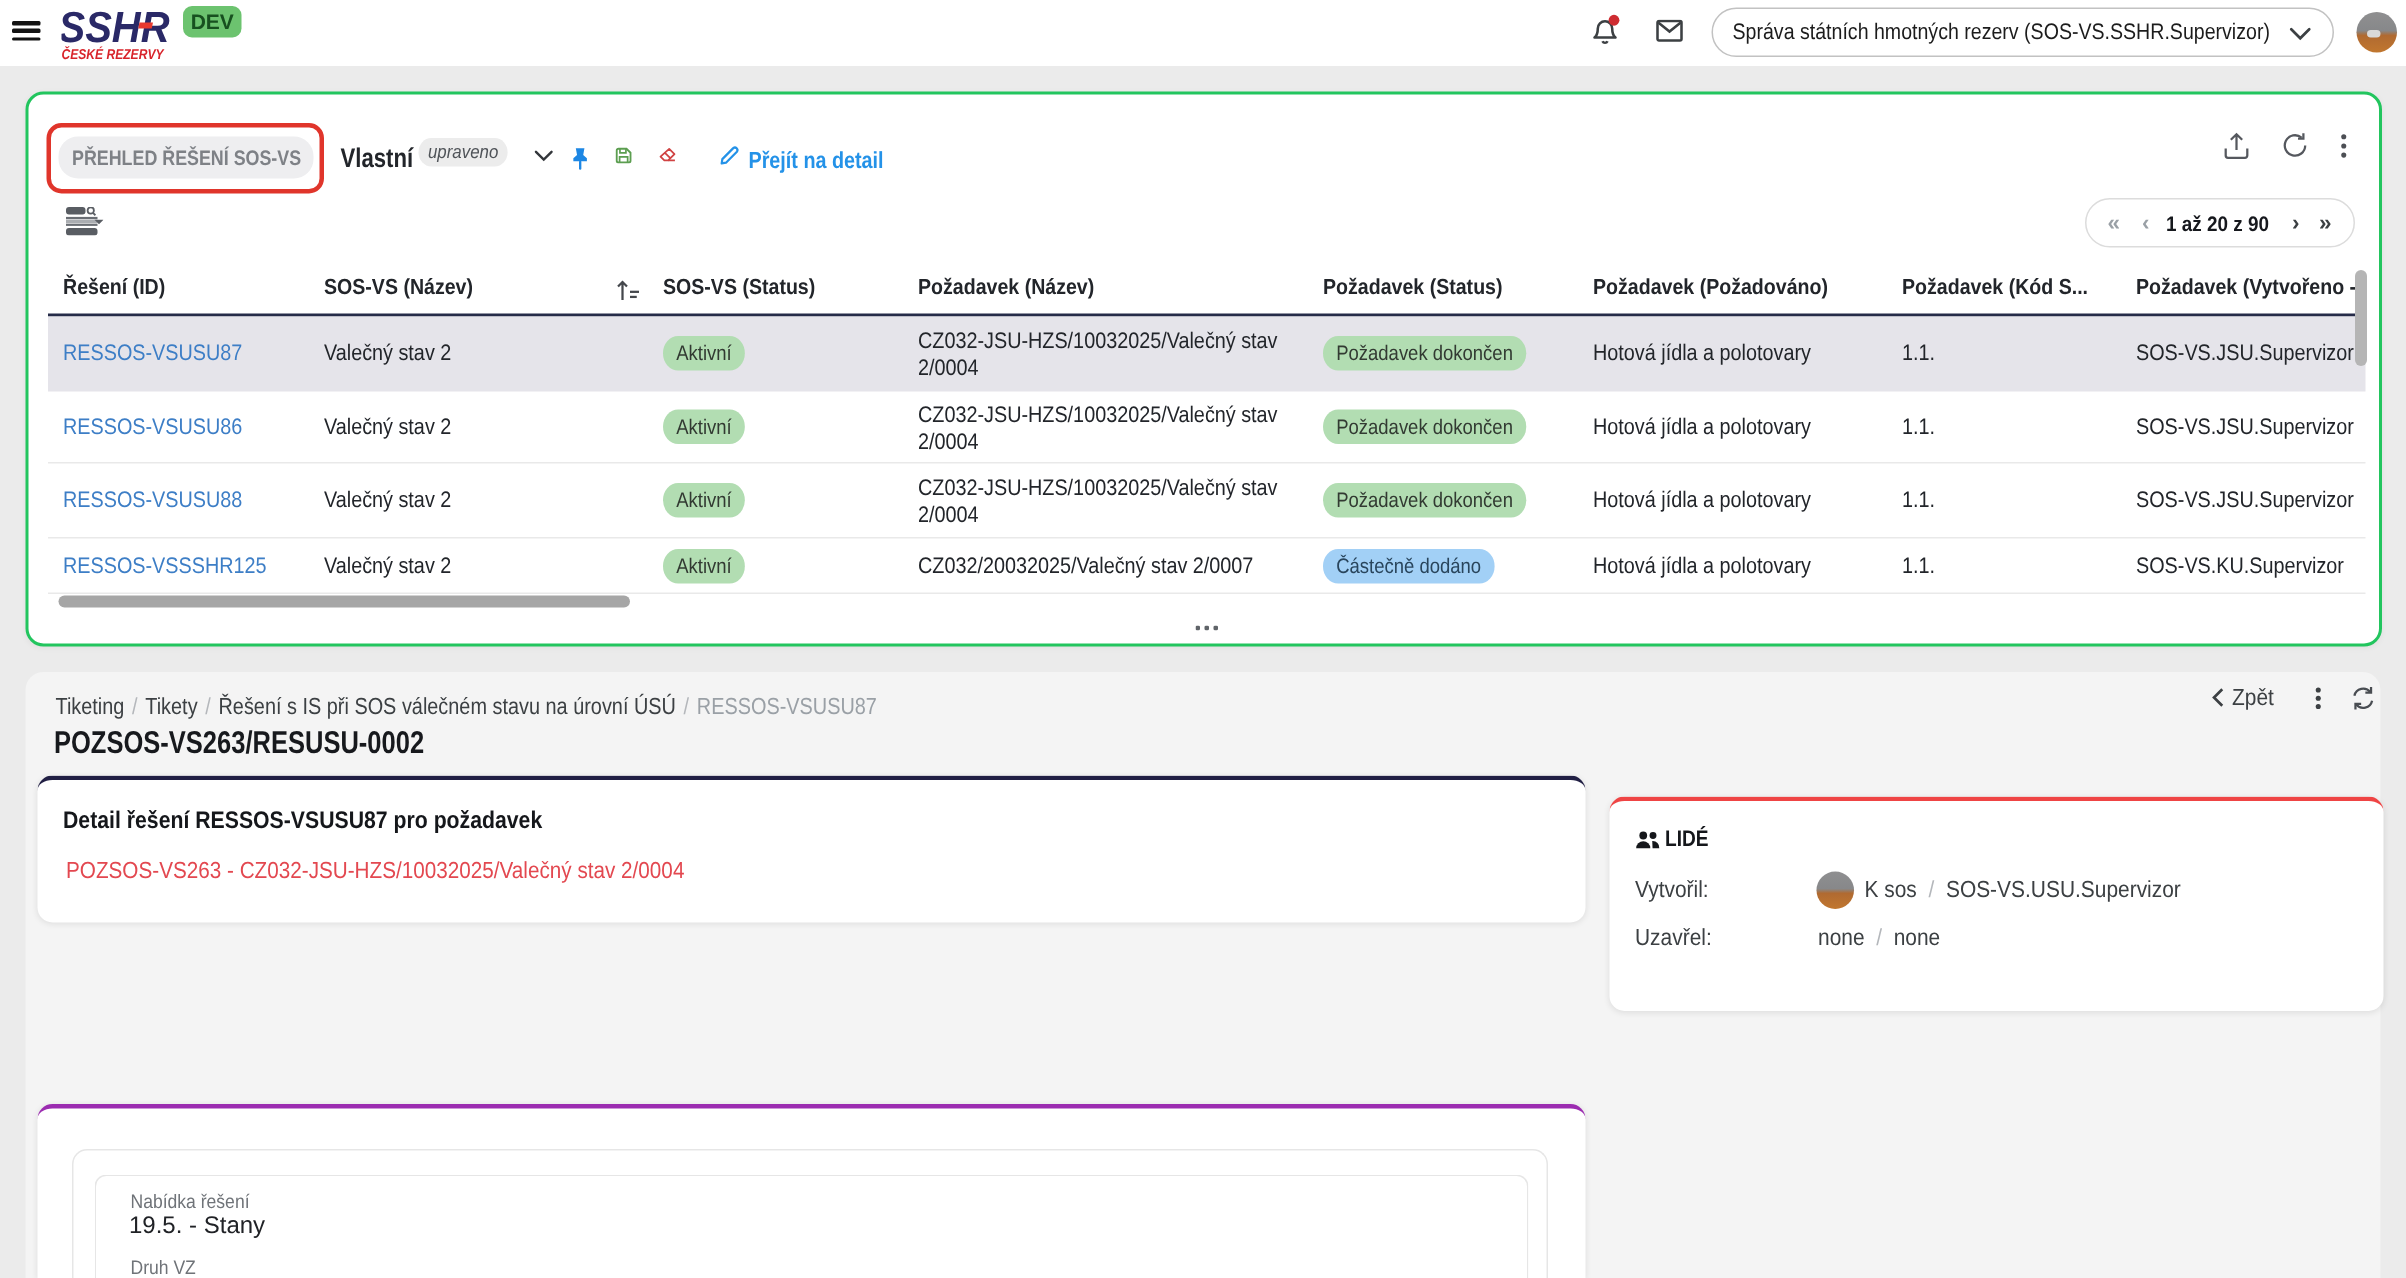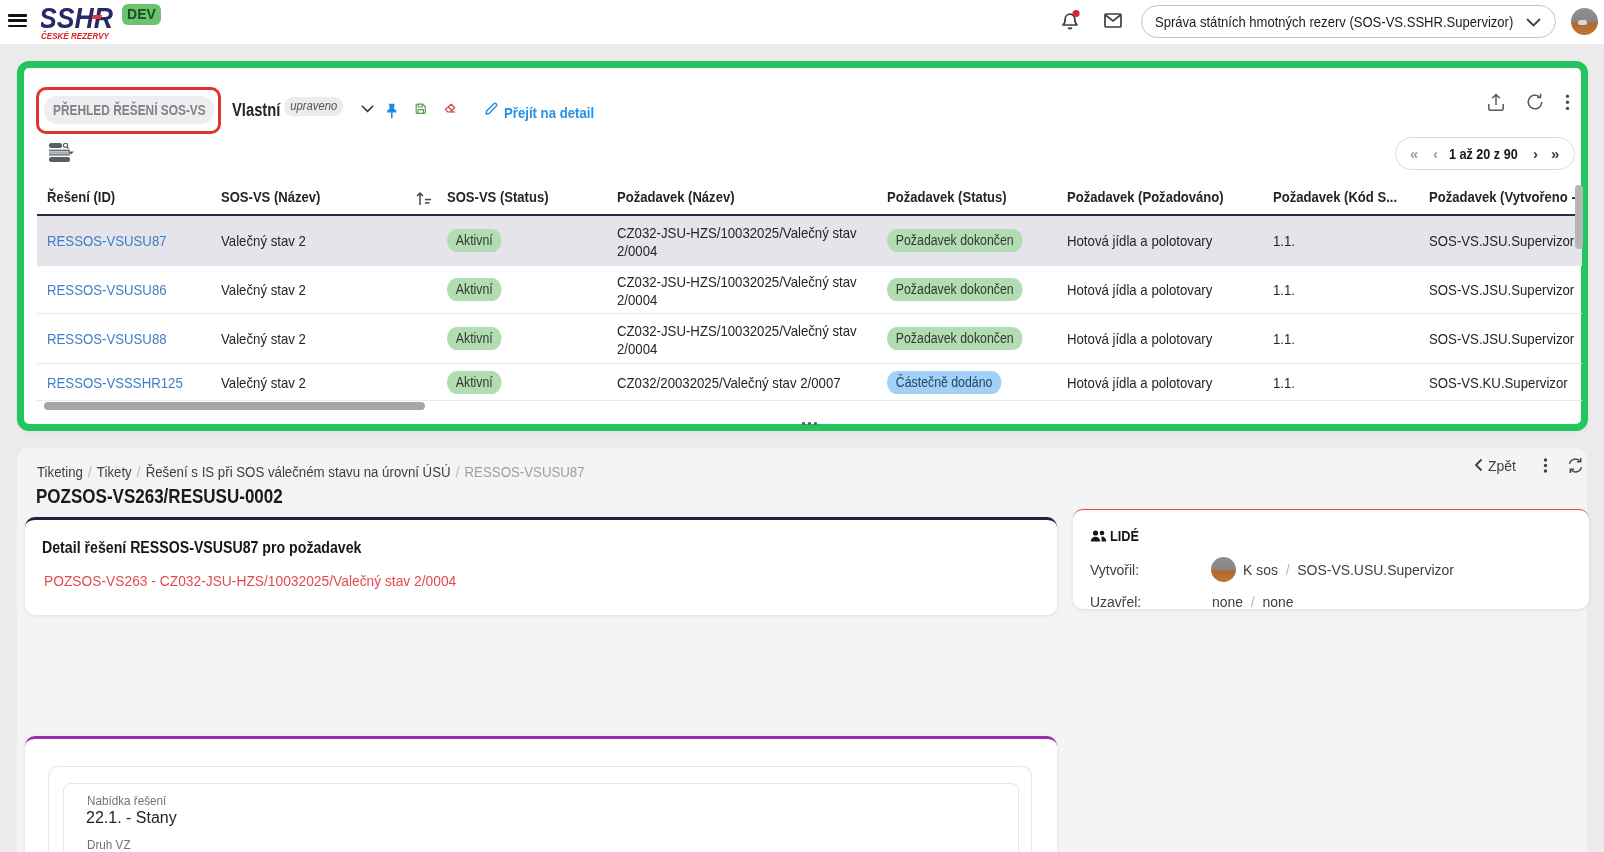--- a/index.html
+++ b/index.html
@@ -9,21 +9,21 @@
   
   .topbar { position:absolute; left:0; top:0; width:1604px; height:44px; background:#fff; }
   .burger { position:absolute; left:8px; top:14px; width:19px; height:15px; }
   .burger i { display:block; height:2.6px; background:#131313; margin-bottom:2.8px; border-radius:1px; }
   .devbadge { position:absolute; left:122px; top:4px; width:39px; height:21px; background:#6cc36f; border-radius:6px; color:#17501f; font-size:14px; font-weight:bold; text-align:center; line-height:21px; }
   .rolepill { position:absolute; left:1141px; top:5px; width:415px; height:33px; border:1px solid #c2c2c2; border-radius:17px; background:#fff; }
   .rolepill span { position:absolute; left:13px; top:7px; font-size:15px; color:#1c1c1c; white-space:nowrap; transform:scaleX(.87); transform-origin:0 50%; }
   .avatar { position:absolute; left:1571px; top:8px; width:27px; height:27px; border-radius:50%; background:linear-gradient(180deg,#8f8f90 0%, #87888a 46%, #b06a31 58%, #c1772f 100%); overflow:hidden; }
   .avatar:after { content:""; position:absolute; left:7px; top:12px; width:9px; height:5px; background:#d9d9d9; border-radius:3px; }
   
-  .panel1 { position:absolute; left:17px; top:61px; width:1571px; height:370px; background:#fff; border-radius:12px; border:7px solid #22c55e; box-shadow:0 1px 4px rgba(0,0,0,.05); }
+  .panel1 { position:absolute; left:17px; top:61px; width:1571px; height:370px; background:#fff; border-radius:12px; border:2px solid #22c55e; box-shadow:0 1px 4px rgba(0,0,0,.05); }
   .redbox { position:absolute; left:12px; top:19px; width:185px; height:47px; border:3px solid #e0352b; border-radius:10px; }
   .graypill { position:absolute; left:20px; top:28px; width:170px; height:28px; background:#eeeef0; border-radius:13px; }
   .graypill span { position:absolute; left:9px; top:6px; font-size:14px; font-weight:bold; color:#7e8186; white-space:nowrap; transform:scaleX(.85); transform-origin:0 50%; }
   .vlastni { position:absolute; left:208px; top:32px; font-size:18px; font-weight:bold; color:#22252a; transform:scaleX(.82); transform-origin:0 50%; }
   .upraveno { position:absolute; left:260px; top:29px; height:19px; padding:0 7px; background:#ececec; border-radius:10px; font-size:12.5px; font-style:italic; color:#4f5358; line-height:19px; white-space:nowrap; transform:scaleX(.9); transform-origin:0 50%; }
   .gotodetail { position:absolute; left:480px; top:36px; font-size:15.5px; font-weight:bold; color:#2492e8; transform:scaleX(.85); transform-origin:0 50%; white-space:nowrap; }
   .filterpill { position:absolute; left:69px; top:69px; width:1285px; height:33px; border:1px solid #dcdcdc; border-radius:17px; background:#fff; }
   .filterpill .txt { position:absolute; left:64px; top:8px; font-size:15px; color:#5f6368; transform:scaleX(.87); transform-origin:0 50%; }
   .pagepill { position:absolute; left:1371px; top:69px; width:180px; height:33px; border:1px solid #dcdcdc; border-radius:17px; background:#fff; font-size:14px; }
   .pagepill .nums { position:absolute; left:53px; top:8px; font-weight:bold; color:#16181d; font-size:14px; white-space:nowrap; transform:scaleX(.9); transform-origin:0 50%; }
@@ -49,21 +49,21 @@
   .card { position:absolute; background:#fff; border-radius:10px; box-shadow:0 1px 4px rgba(0,0,0,.09); }
   .cardA { left:8px; top:69px; width:1032px; height:98px; border-top:3px solid #211f44; }
   .cardA .t { position:absolute; left:17px; top:19px; font-size:16px; font-weight:bold; color:#15171b; white-space:nowrap; transform:scaleX(.885); transform-origin:0 50%; }
   .cardA .r { position:absolute; left:19px; top:52px; font-size:15.5px; color:#e34850; white-space:nowrap; transform:scaleX(.89); transform-origin:0 50%; }
   .cardB { left:8px; top:181px; width:1032px; height:93px; border-top:3px solid #2d8de8; }
   .cardB .t { position:absolute; left:17px; top:17px; font-size:14.5px; font-weight:bold; color:#15171b; transform:scaleX(.84); transform-origin:0 50%; }
   .lbl { font-size:15.5px; color:#3c4043; white-space:nowrap; transform:scaleX(.9); transform-origin:0 50%; display:inline-block; }
   .cardC { left:8px; top:288px; width:1032px; height:116px; border-top:3px solid #9b2bb0; border-radius:10px 10px 0 0; }
   .boxn1 { position:absolute; left:23px; top:27px; width:984px; height:89px; border:1px solid #e6e6e6; border-radius:10px 10px 0 0; border-bottom:none; }
   .boxn2 { position:absolute; left:14px; top:16px; width:956px; height:73px; border:1px solid #e6e6e6; border-radius:8px 8px 0 0; border-bottom:none; }
-  .cardL { left:1056px; top:61px; width:516px; height:100px; border-top:1px solid #ef4444; }
+  .cardL { left:1056px; top:83px; width:516px; height:143px; border-top:3px solid #ef4444; }
   .cardD { left:1056px; top:211px; width:516px; height:110px; }
   .ctitle { position:absolute; left:34px; font-size:15px; font-weight:bold; color:#15171b; transform:scaleX(.85); transform-origin:0 50%; }
   .small { font-size:13px; color:#6f7378; transform:scaleX(.9); transform-origin:0 50%; white-space:nowrap; }
   .zpet { position:absolute; left:1471px; top:9px; font-size:15.5px; color:#3c4043; transform:scaleX(.9); transform-origin:0 50%; }
 </style>
 </head>
 <body>
   <div class="topbar">
     <div class="burger">
       <i></i>
@@ -239,21 +239,21 @@
     <div class="card cardA">
       <div class="t">Detail řešení RESSOS-VSUSU87 pro požadavek</div>
       <div class="r">POZSOS-VS263 - CZ032-JSU-HZS/10032025/Valečný stav 2/0004</div>
     </div>
 
 
     <div class="card cardC">
       <div class="boxn1">
         <div class="boxn2">
           <div class="abs small" style="left:23px; top:9px;">Nabídka řešení</div>
-          <div class="abs" style="left:22px; top:25px; font-size:16px; color:#202226;">22.1. - Stany</div>
+          <div class="abs" style="left:22px; top:25px; font-size:16px; color:#202226;">19.5. - Stany</div>
           <div class="abs small" style="left:23px; top:53px;">Druh VZ</div>
         </div>
       </div>
     </div>
 
     <div class="card cardL">
       <svg class="abs" style="left:17px; top:19px;" width="17" height="15" viewBox="0 0 17 15">
         <circle cx="5.5" cy="4" r="2.6" fill="#15171b"></circle>
         <path d="M.8 12.5a4.7 4.7 0 0 1 9.4 0z" fill="#15171b"></path>
         <circle cx="12" cy="4" r="2.3" fill="#15171b"></circle>

